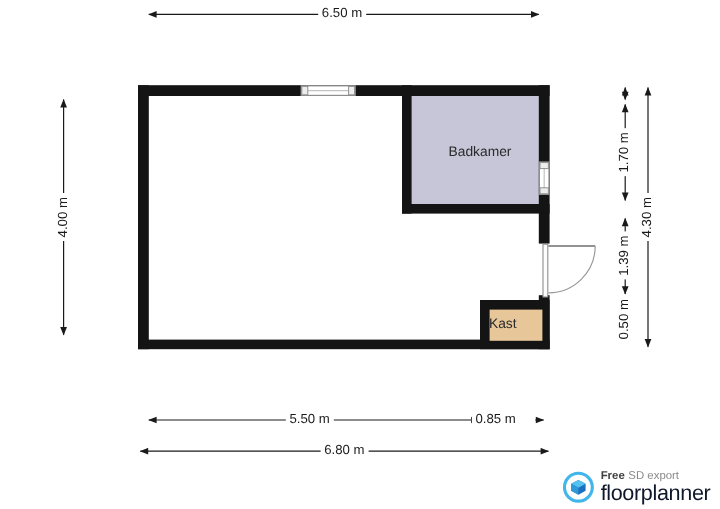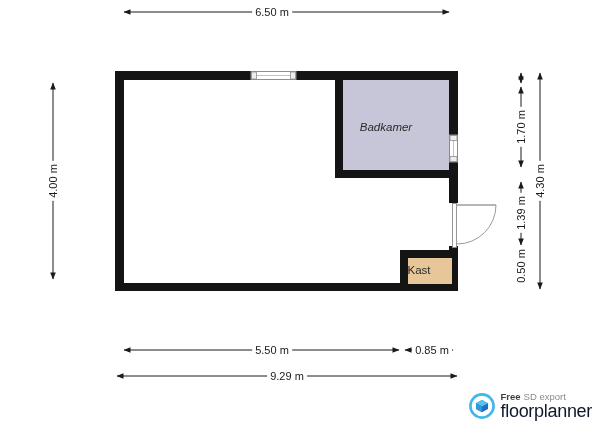--- a/index.html
+++ b/index.html
@@ -85,31 +85,31 @@
       <line x1="521" y1="182" x2="521" y2="245" marker-start="url(#aL)" marker-end="url(#aR)"></line>
       <line x1="521" y1="250" x2="521" y2="284" marker-start="url(#aL)" marker-end="url(#aR)"></line>
       <line x1="540" y1="73" x2="540" y2="289" marker-start="url(#aL)" marker-end="url(#aR)"></line>
       <line x1="124" y1="350" x2="399" y2="350" marker-start="url(#aL)" marker-end="url(#aR)"></line>
       <line x1="405" y1="350" x2="412" y2="350" marker-start="url(#aL)"></line>
       <line x1="446" y1="350" x2="453" y2="350" marker-end="url(#aR)"></line>
       <line x1="117" y1="376" x2="457" y2="376" marker-start="url(#aL)" marker-end="url(#aR)"></line>
     </g>
   </svg>
 
-  <div class="dim-label" style="left:272px;top:12px;">6.50 m</div>
+  <div class="dim-label" style="left:285px;top:12px;">6.50 m</div>
   <div class="dim-label vert" style="left:53px;top:181px;">4.00 m</div>
   <div class="dim-label vert" style="left:521px;top:127px;">1.70 m</div>
   <div class="dim-label vert" style="left:521px;top:213px;">1.39 m</div>
   <div class="dim-label vert" style="left:521px;top:266px;">0.50 m</div>
   <div class="dim-label vert" style="left:540px;top:181px;">4.30 m</div>
-  <div class="dim-label" style="left:272px;top:350px;">5.50 m</div>
-  <div class="dim-label" style="left:432px;top:350px;text-align:right;">0.85 m</div>
-  <div class="dim-label" style="left:287px;top:376px;">9.29 m</div>
+  <div class="dim-label" style="left:258px;top:350px;">5.50 m</div>
+  <div class="dim-label" style="left:413px;top:350px;text-align:right;">0.85 m</div>
+  <div class="dim-label" style="left:287px;top:376px;">6.80 m</div>
 
-  <div class="room-label" style="left:386px;top:128px;font-style:italic;">Badkamer</div>
+  <div class="room-label" style="left:400px;top:128px;">Badkamer</div>
   <div class="room-label" style="left:419px;top:271px;">Kast</div>
 
   <div id="brand">
     <svg width="28" height="28" viewBox="0 0 28 28">
       <circle cx="14" cy="14" r="11.6" fill="#ffffff" stroke="#41b6ea" stroke-width="2.6"></circle>
       <path d="M8,11.2 L14,8 L20,11.2 L20,17 L14,20.2 L8,17 Z" fill="#1e6fc0"></path>
       <path d="M8,11.2 L14,8 L20,11.2 L14,14.4 Z" fill="#55c3f0"></path>
       <path d="M8,11.2 L14,14.4 L14,20.2 L8,17 Z" fill="#2f9ad8"></path>
     </svg>
     <div class="txt">

